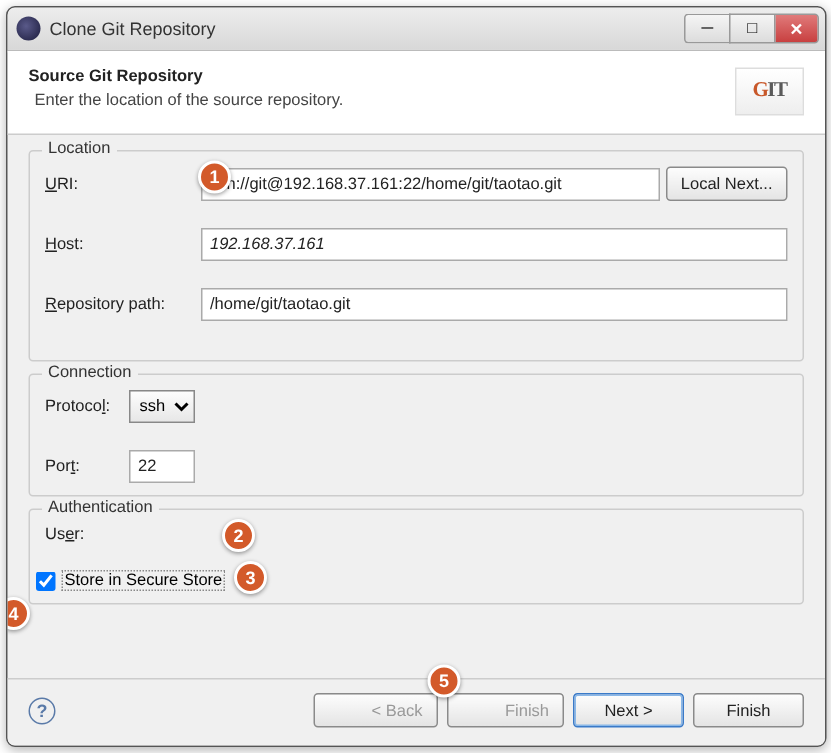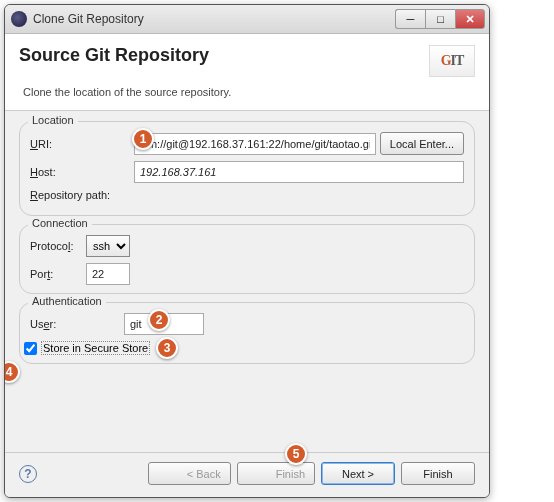--- a/index.html
+++ b/index.html
@@ -1,41 +1,41 @@
 <!DOCTYPE html>
 <html><head>
   <meta charset="utf-8">
   <style>
     * { box-sizing: border-box; margin: 0; padding: 0; }
     body { font-family: "Segoe UI", Tahoma, sans-serif; font-size: 12px; background: #fff; width: 554px; height: 502px; overflow: hidden; }
     
-    .window { width: 486px; height: 494px; margin: 4px; border: 1px solid #555; border-radius: 6px; overflow: hidden; display: flex; flex-direction: column; background: #f0f0f0; box-shadow: 0 2px 8px rgba(0,0,0,0.3); }
+    .window { width: 547px; height: 494px; margin: 4px; border: 1px solid #555; border-radius: 6px; overflow: hidden; display: flex; flex-direction: column; background: #f0f0f0; box-shadow: 0 2px 8px rgba(0,0,0,0.3); }
     
     .titlebar { height: 29px; background: linear-gradient(#ededed, #d8d8d8); display: flex; align-items: center; border-bottom: 1px solid #bbb; border-top-left-radius: 5px; border-top-right-radius: 5px; }
     .titlebar .eclipse-icon { width: 16px; height: 16px; margin: 0 6px; border-radius: 50%; background: radial-gradient(circle at 40% 40%, #5a5a8a, #1a1a3a); }
     .titlebar .title-text { flex: 1; color: #333; font-size: 12px; }
     .titlebar .win-buttons { display: flex; height: 20px; margin-right: 4px; gap: 0; }
     .titlebar .win-btn { width: 30px; height: 20px; border: 1px solid #999; background: linear-gradient(#f5f5f5,#dcdcdc); display: flex; align-items: center; justify-content: center; font-size: 11px; font-family: Arial; }
     .titlebar .win-btn.min { border-top-left-radius: 3px; border-bottom-left-radius: 3px; border-right: none; }
     .titlebar .win-btn.max { border-right: none; }
     .titlebar .win-btn.close { background: linear-gradient(#e07a7a,#c84040); border-top-right-radius: 3px; border-bottom-right-radius: 3px; color: #fff; font-weight: bold; }
     
     .header-panel { background: #fff; padding: 10px 14px 12px; display: flex; border-bottom: 1px solid #ccc; border-top: 1px solid #fff; }
     .header-text { flex: 1; }
-    .header-text .main-title { font-weight: bold; font-size: 18px; color: #222; margin-bottom: 20px; }
+    .header-text .main-title { font-weight: bold; font-size: 11px; color: #222; margin-bottom: 4px; }
     .header-text .subtitle { font-size: 11px; color: #444; margin-left: 4px; }
     .git-logo { width: 46px; height: 32px; border: 1px solid #ddd; background: linear-gradient(#fff,#eee); display: flex; align-items: center; justify-content: center; font-family: Georgia, serif; font-size: 14px; font-weight: bold; color: #5a5a5a; letter-spacing: -1px; }
     .git-logo span.g { color: #c8582a; }
     
     .body-panel { flex: 1; padding: 10px 14px 6px; overflow: hidden; }
     
-    .groupbox { border: 1px solid #ccc; background: #f0f0f0; padding: 10px 10px 8px; margin-bottom: 8px; position: relative; border-radius: 13px; }
+    .groupbox { border: 1px solid #ccc; background: #f0f0f0; padding: 10px 10px 8px; margin-bottom: 8px; position: relative; border-radius: 3px; }
     .groupbox-title { position: absolute; top: -8px; left: 8px; background: #f0f0f0; padding: 0 4px; font-size: 11px; color: #333; }
     
-    .row { display: flex; align-items: center; margin-bottom: 6px; gap: 4px; }
+    .row { display: flex; align-items: center; margin-bottom: 18px; gap: 4px; }
     .row:last-child { margin-bottom: 0; }
     .lbl { width: 100px; font-size: 11px; color: #222; }
     .lbl.short { width: 52px; }
     .lbl.med { width: 90px; }
     .lbl .ul { text-decoration: underline; }
     
     input[type=text], input[type=password] { height: 22px; border: 1px solid #aaa; background: #fff; padding: 2px 5px; font-size: 11px; font-family: inherit; color: #222; }
     .inp-flex { flex: 1; }
     .inp-host { flex: 1; font-style: italic; }
     .inp-port { width: 44px; }
@@ -70,40 +70,41 @@
     <div class="win-buttons">
       <div class="win-btn min">─</div>
       <div class="win-btn max">□</div>
       <div class="win-btn close">✕</div>
     </div>
   </div>
 
   <div class="header-panel">
     <div class="header-text">
       <div class="main-title">Source Git Repository</div>
-      <div class="subtitle">Clone the location of the source repository.</div>
+      <div class="subtitle">Enter the location of the source repository.</div>
     </div>
     <div class="git-logo"><span class="g">G</span>IT</div>
   </div>
 
   <div class="body-panel">
 
     <div class="groupbox" style="position:relative;">
       <div class="groupbox-title">Location</div>
       <div class="row">
         <div class="lbl"><span class="ul">U</span>RI:</div>
         <input type="text" class="inp-flex" value="ssh://git@192.168.37.161:22/home/git/taotao.git" style="">
-        <button class="btn">Local Enter...</button>
+        <button class="btn">Local Next...</button>
       </div>
       <div class="row">
         <div class="lbl"><span class="ul">H</span>ost:</div>
         <input type="text" class="inp-host" value="192.168.37.161" style="">
       </div>
       <div class="row">
         <div class="lbl"><span class="ul">R</span>epository path:</div>
+        <input type="text" class="inp-flex" value="/home/git/taotao.git" style="">
       </div>
       <div class="callout" style="left:112px; top:6px;">1</div>
     </div>
 
     <div class="groupbox">
       <div class="groupbox-title">Connection</div>
       <div class="row">
         <div class="lbl short">Protoco<span class="ul">l</span>:</div>
         <select>
           <option>ssh</option>
@@ -112,21 +113,20 @@
       <div class="row">
         <div class="lbl short">Por<span class="ul">t</span>:</div>
         <input type="text" class="inp-port" value="22" style="">
       </div>
     </div>
 
     <div class="groupbox" style="position:relative;">
       <div class="groupbox-title">Authentication</div>
       <div class="row">
         <div class="lbl med">Us<span class="ul">e</span>r:</div>
-        <input type="text" class="inp-user" value="git" style="">
       </div>
       <div class="checkbox-row">
         <input type="checkbox" checked="" style="">
         <label><span class="ul">S</span>tore in Secure Store</label>
       </div>
       <div class="callout" style="left:128px; top:6px;">2</div>
       <div class="callout" style="left:136px; top:34px;">3</div>
       <div class="callout" style="left:-22px; top:58px;">4</div>
     </div>
 

